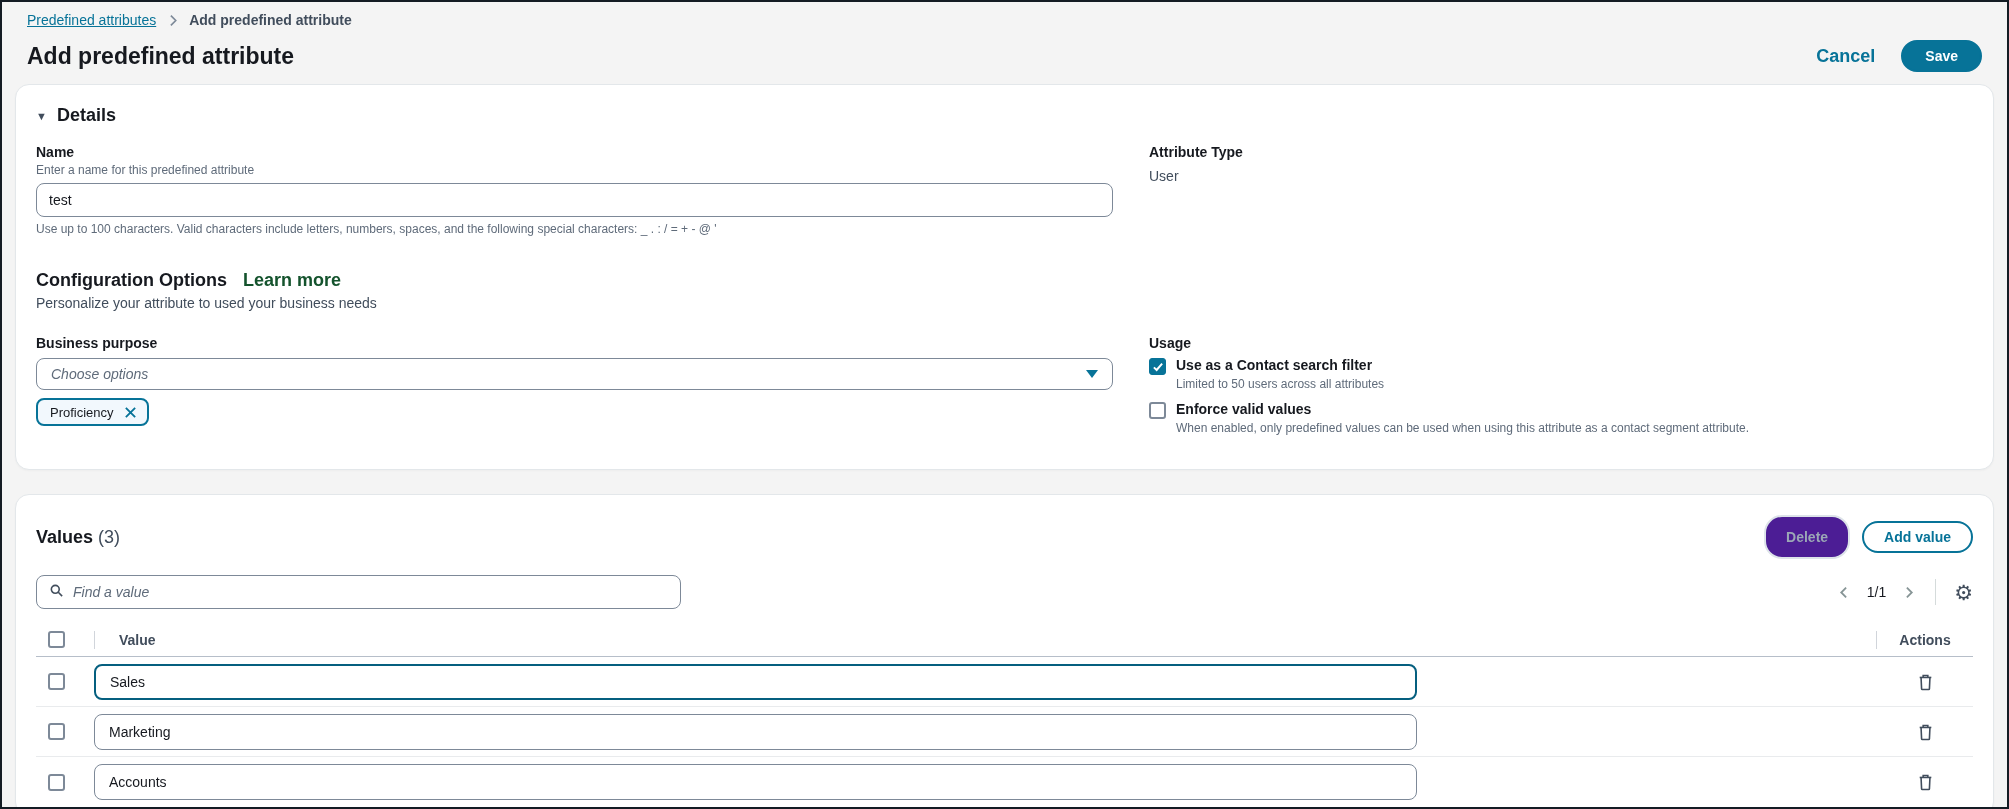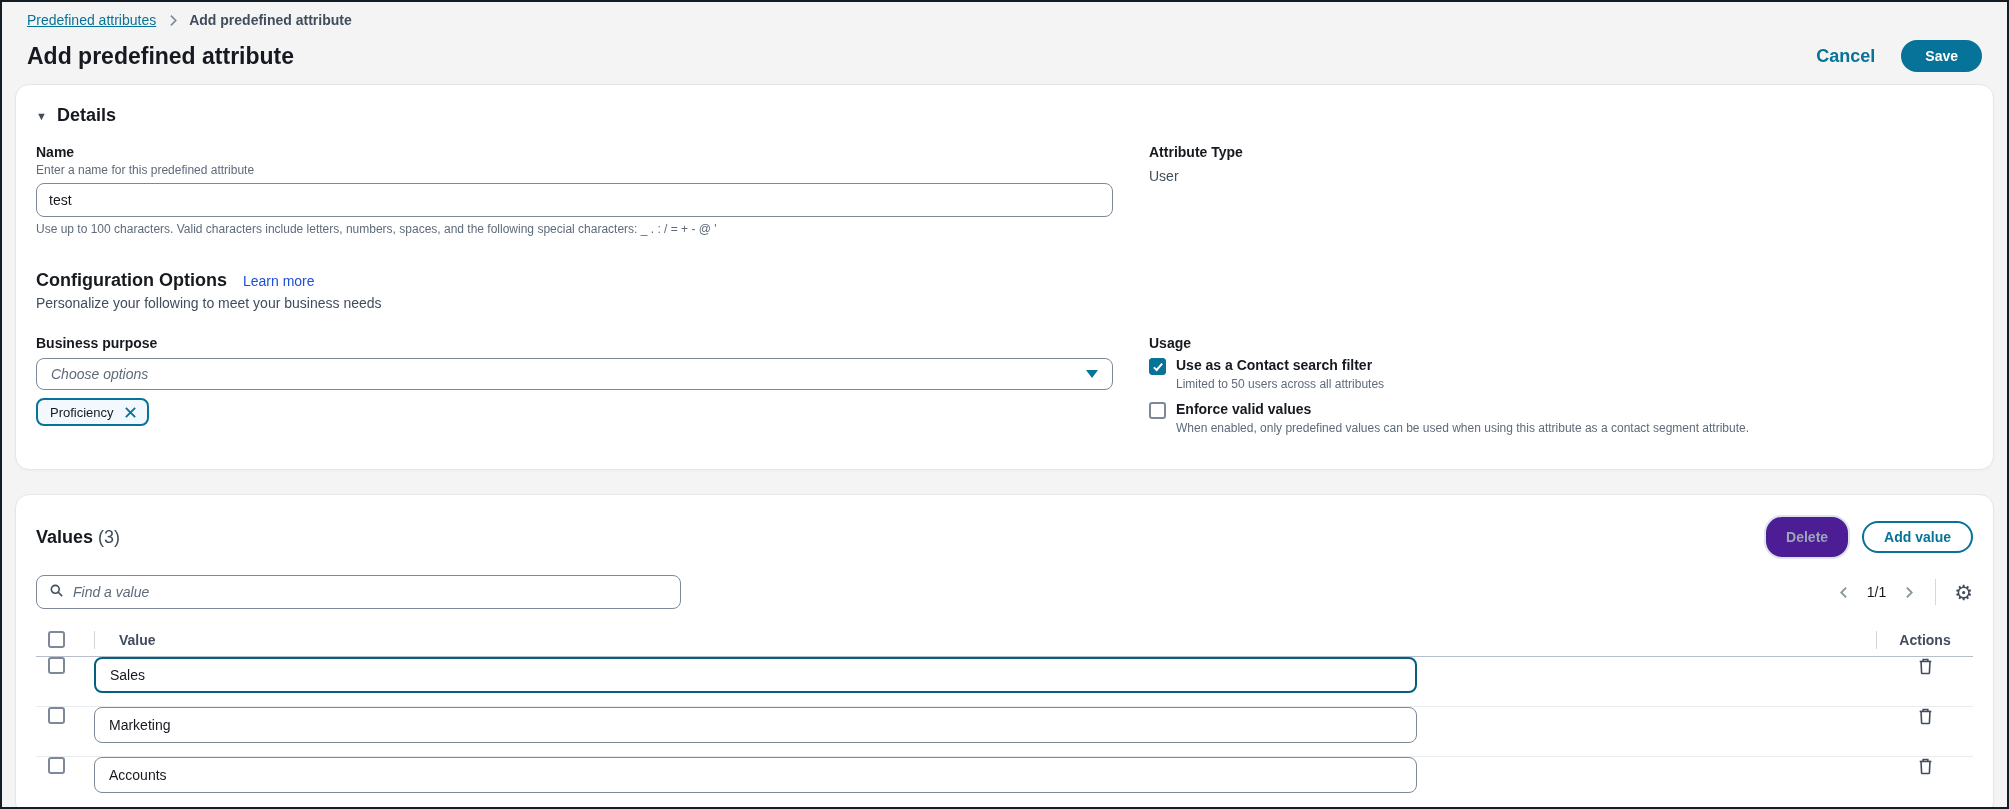--- a/index.html
+++ b/index.html
@@ -46,21 +46,21 @@
   .text-input {
     width:1077px; height:32px; border:1px solid #7d8998; border-radius:8px;
     padding:16px 12px; font-size:14px; color:#16191f; background:#fff;
     font-family:"Liberation Sans", sans-serif;
   }
   .constraint { font-size:12px; color:#5f6b7a; margin-top:5px; }
   .plain-value { font-size:14px; color:#414d5c; margin-top:8px; }
 
   .config-head { display:flex; align-items:baseline; gap:16px; margin-top:34px; }
   .config-title { font-size:18px; font-weight:700; }
-  .learn-more { font-size:14px; font-weight:400; color:#1d4ed8; cursor:pointer; }
+  .learn-more { font-size:18px; font-weight:700; color:#14532d; cursor:pointer; }
   .config-sub { font-size:14px; color:#414d5c; margin-top:4px; }
 
   .select-box {
     width:1077px; height:32px; border:1px solid #7d8998; border-radius:8px; background:#fff;
     display:flex; align-items:center; justify-content:space-between; padding:0 14px; cursor:pointer;
   }
   .select-placeholder { font-size:14px; font-style:italic; color:#5f6b7a; }
   .select-caret { width:0; height:0; border-left:6px solid transparent; border-right:6px solid transparent; border-top:8px solid #077398; }
 
   .tag {
@@ -118,21 +118,21 @@
   .tbl { margin-top:14px; }
   .tbl-header {
     display:flex; align-items:center; height:34px;
     border-bottom:1px solid #b6bec9; font-size:14px; font-weight:700; color:#414d5c;
   }
   .cell-cb { width:58px; display:flex; align-items:center; padding-left:12px; gap:0; }
   .hdr-divider { width:1px; height:18px; background:#d1d5db; }
   .cell-value { flex:1; display:flex; align-items:center; padding-left:24px; }
   .tbl-header .cell-value { padding-left:24px; }
   .cell-actions { width:96px; display:flex; align-items:center; justify-content:center; }
-  .tbl-row { display:flex; align-items:flex-start; height:50px; border-bottom:1px solid #e9ebed; }
+  .tbl-row { display:flex; align-items:center; height:50px; border-bottom:1px solid #e9ebed; }
   .tbl-row:last-child { border-bottom:none; }
   .tbl-row .cell-value { padding-left:0; }
   .row-cb { width:58px; display:flex; align-items:center; padding-left:12px; }
   .row-checkbox { width:17px; height:17px; border:2px solid #7d8998; border-radius:3px; background:#fff; cursor:pointer; }
   .value-input {
     width:1323px; height:36px; border:1px solid #7d8998; border-radius:8px;
     padding:0 14px; font-size:14px; color:#16191f;
     font-family:"Liberation Sans", sans-serif; background:#fff;
   }
   .value-input.focused { border:2px solid #055f7f; }
@@ -180,21 +180,21 @@
       <div>
         <div class="field-label">Attribute Type</div>
         <div class="plain-value">User</div>
       </div>
     </div>
 
     <div class="config-head">
       <span class="config-title">Configuration Options</span>
       <span class="learn-more">Learn more</span>
     </div>
-    <div class="config-sub">Personalize your following to meet your business needs</div>
+    <div class="config-sub">Personalize your attribute to used your business needs</div>
 
     <div class="two-col" style="margin-top:24px;">
       <div>
         <div class="field-label">Business purpose</div>
         <div class="select-box" style="margin-top:7px;">
           <span class="select-placeholder">Choose options</span>
           <span class="select-caret"></span>
         </div>
         <div>
           <span class="tag">

